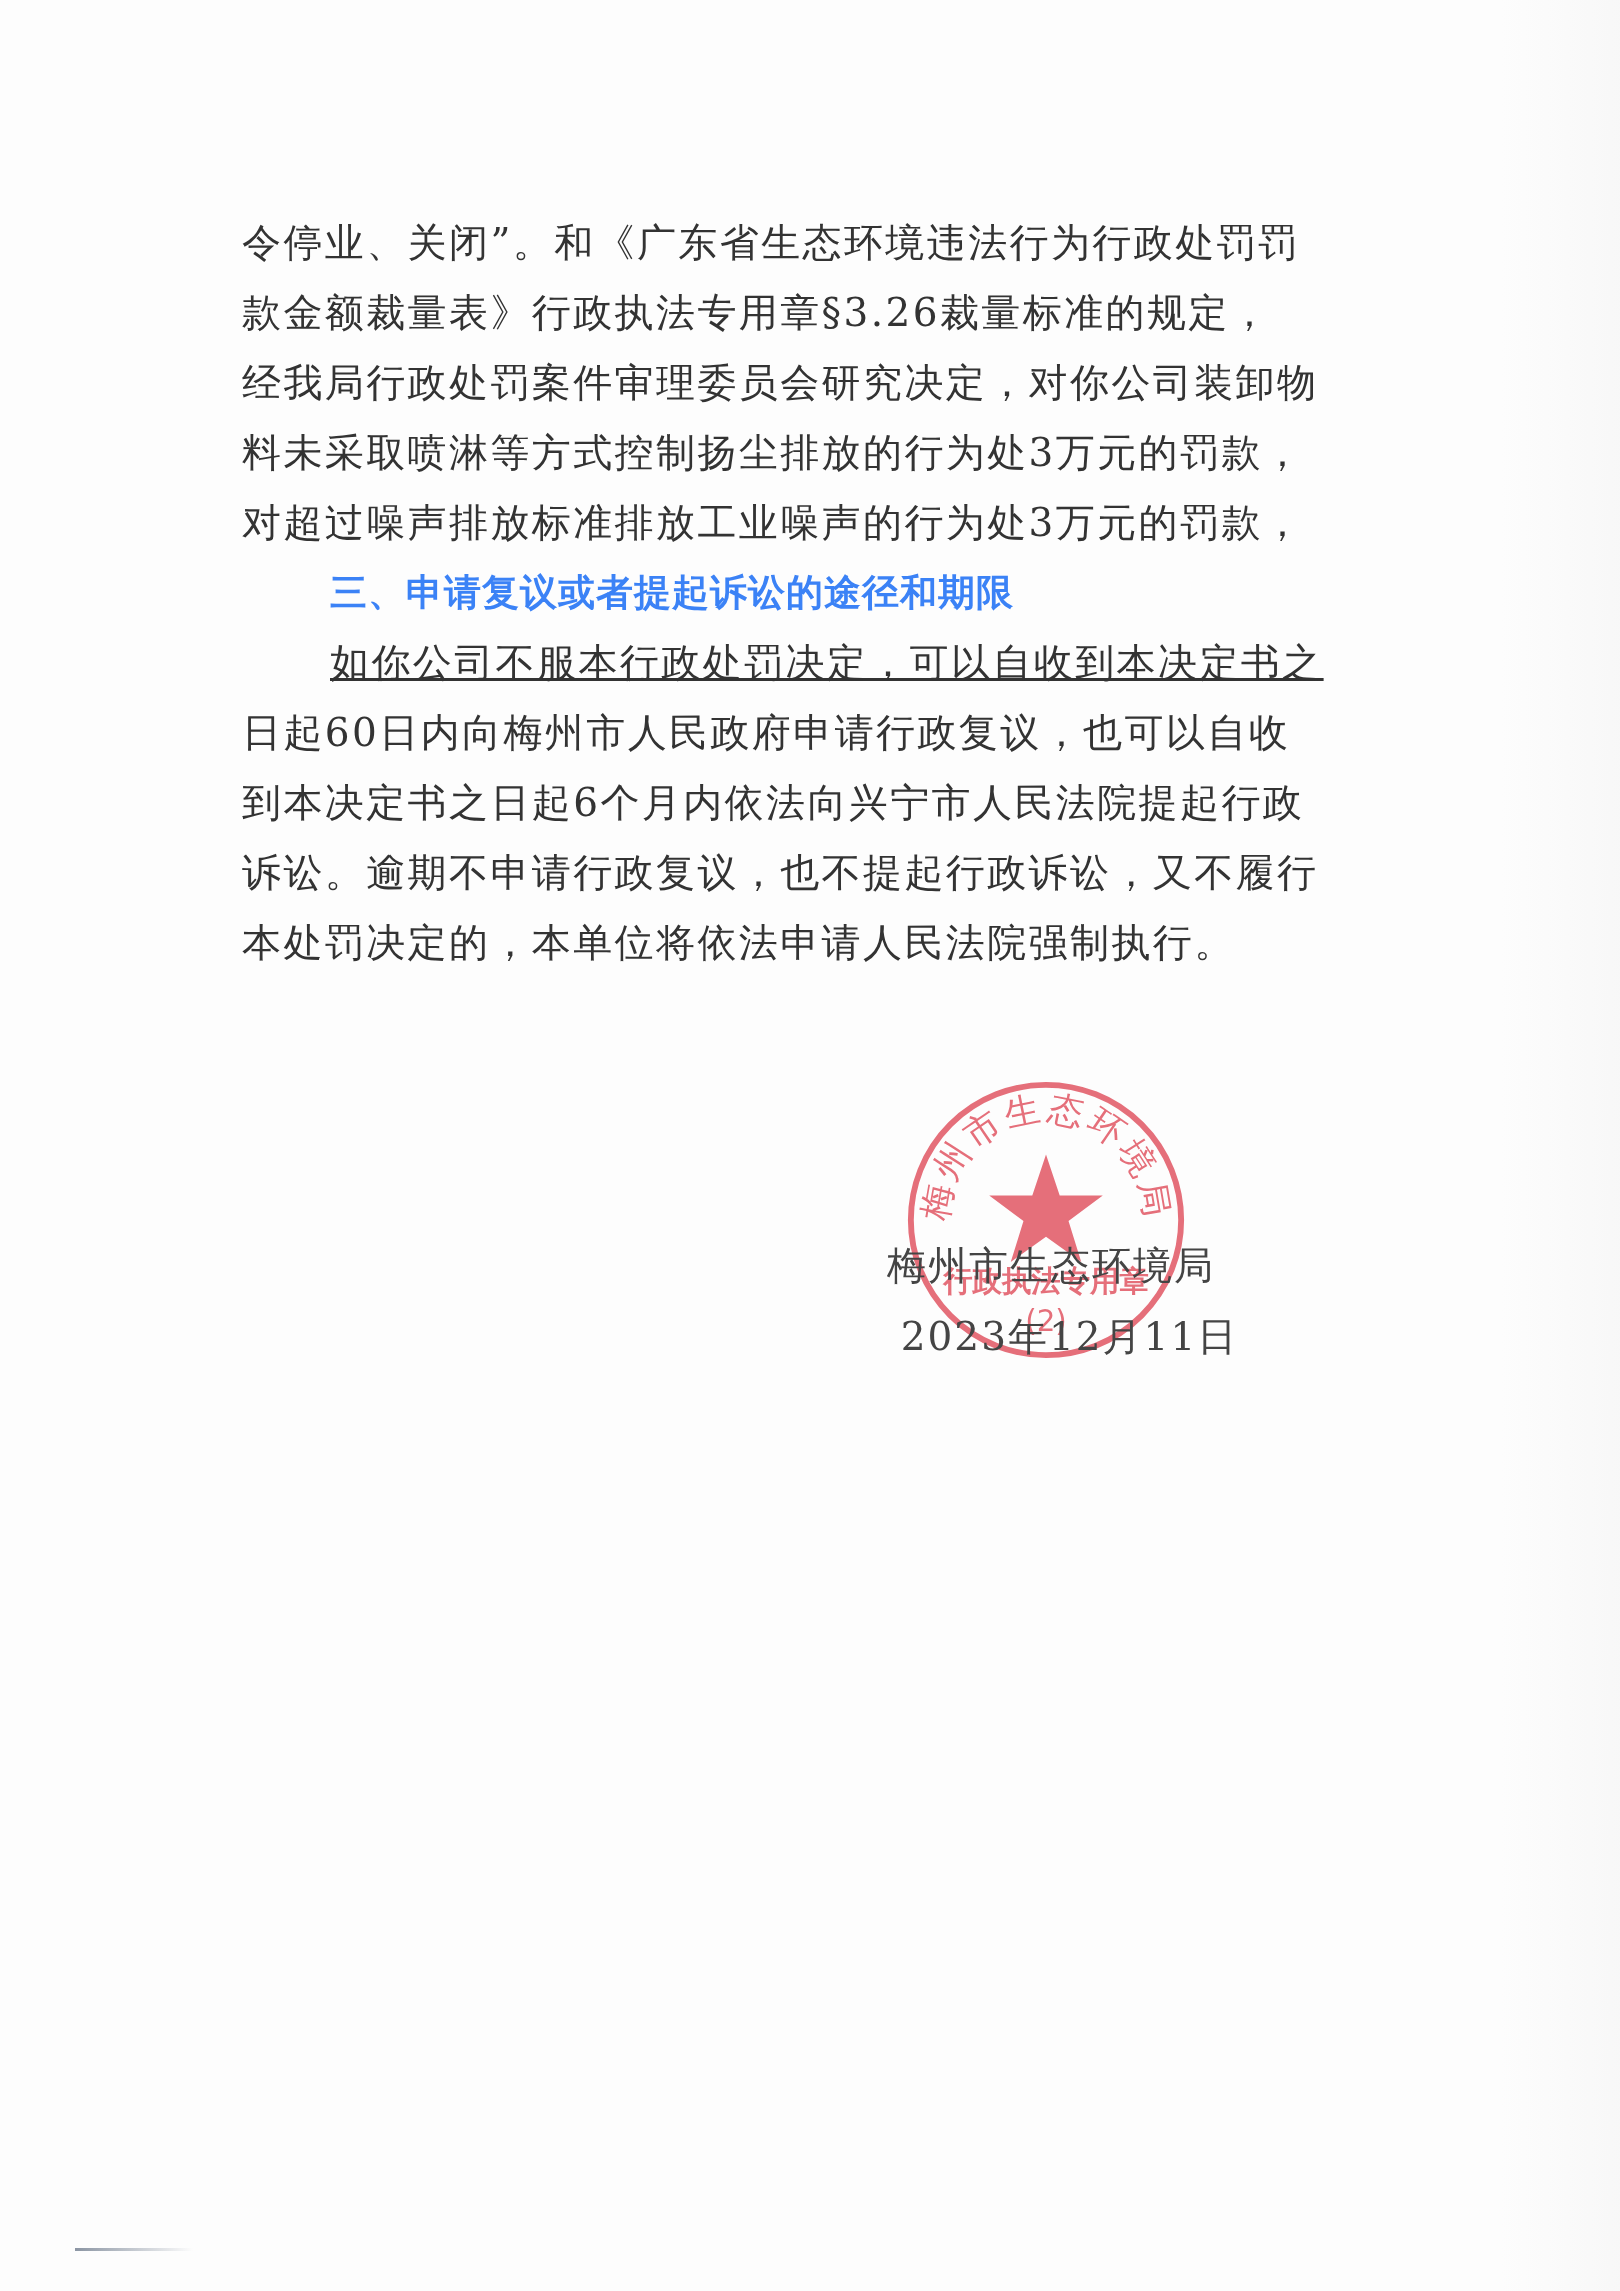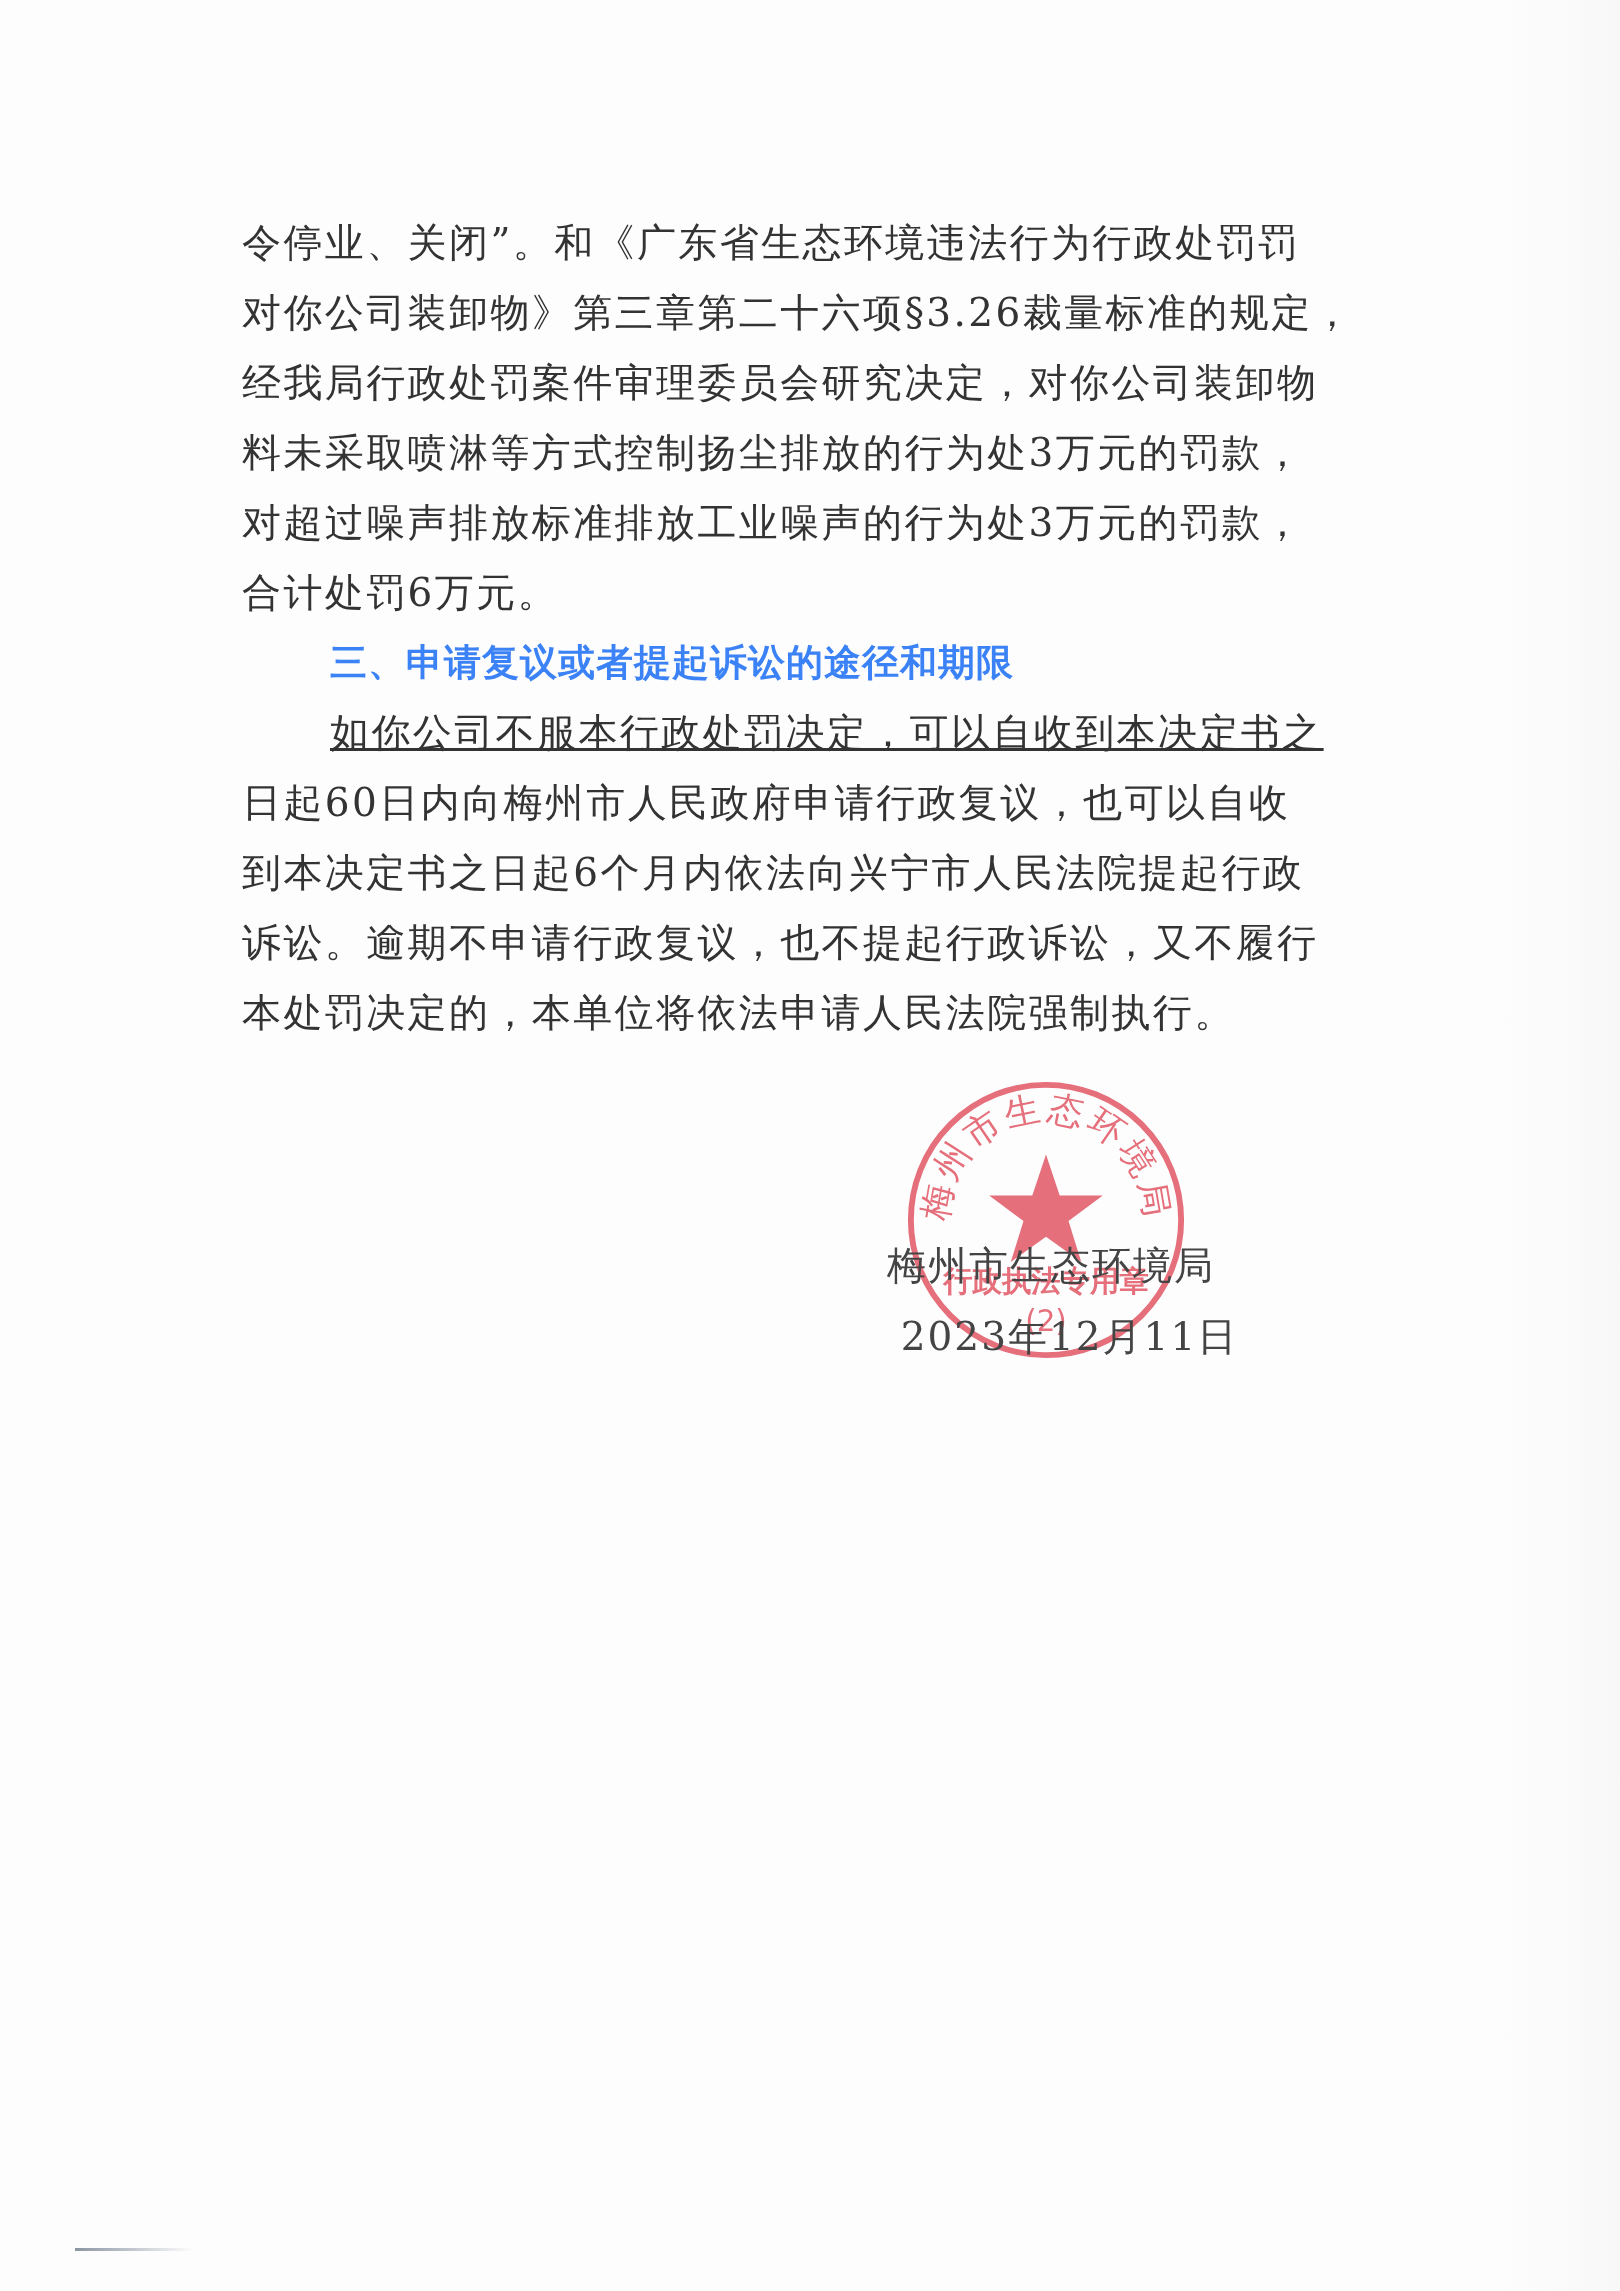--- a/index.html
+++ b/index.html
@@ -52,25 +52,24 @@
   }
 </style>
 </head>
 <body>
 
 <div class="page">
   <div class="scan-shade"></div>
 
   <div class="body-text">
     <div class="line">令停业、关闭”。和《广东省生态环境违法行为行政处罚罚</div>
-    <div class="line">对你公司装卸物》第三章第二十六项§3.26裁量标准的规定，</div>
+    <div class="line">款金额裁量表》行政执法专用章§3.26裁量标准的规定，</div>
     <div class="line">经我局行政处罚案件审理委员会研究决定，对你公司装卸物</div>
     <div class="line">料未采取喷淋等方式控制扬尘排放的行为处3万元的罚款，</div>
     <div class="line">对超过噪声排放标准排放工业噪声的行为处3万元的罚款，</div>
-    <div class="line">合计处罚6万元。</div>
 
     <div class="line heading">三、申请复议或者提起诉讼的途径和期限</div>
 
     <div class="line indent">如你公司不服本行政处罚决定，可以自收到本决定书之</div>
     <div class="line">日起60日内向梅州市人民政府申请行政复议，也可以自收</div>
     <div class="line">到本决定书之日起6个月内依法向兴宁市人民法院提起行政</div>
     <div class="line">诉讼。逾期不申请行政复议，也不提起行政诉讼，又不履行</div>
     <div class="line">本处罚决定的，本单位将依法申请人民法院强制执行。</div>
   </div>
 

